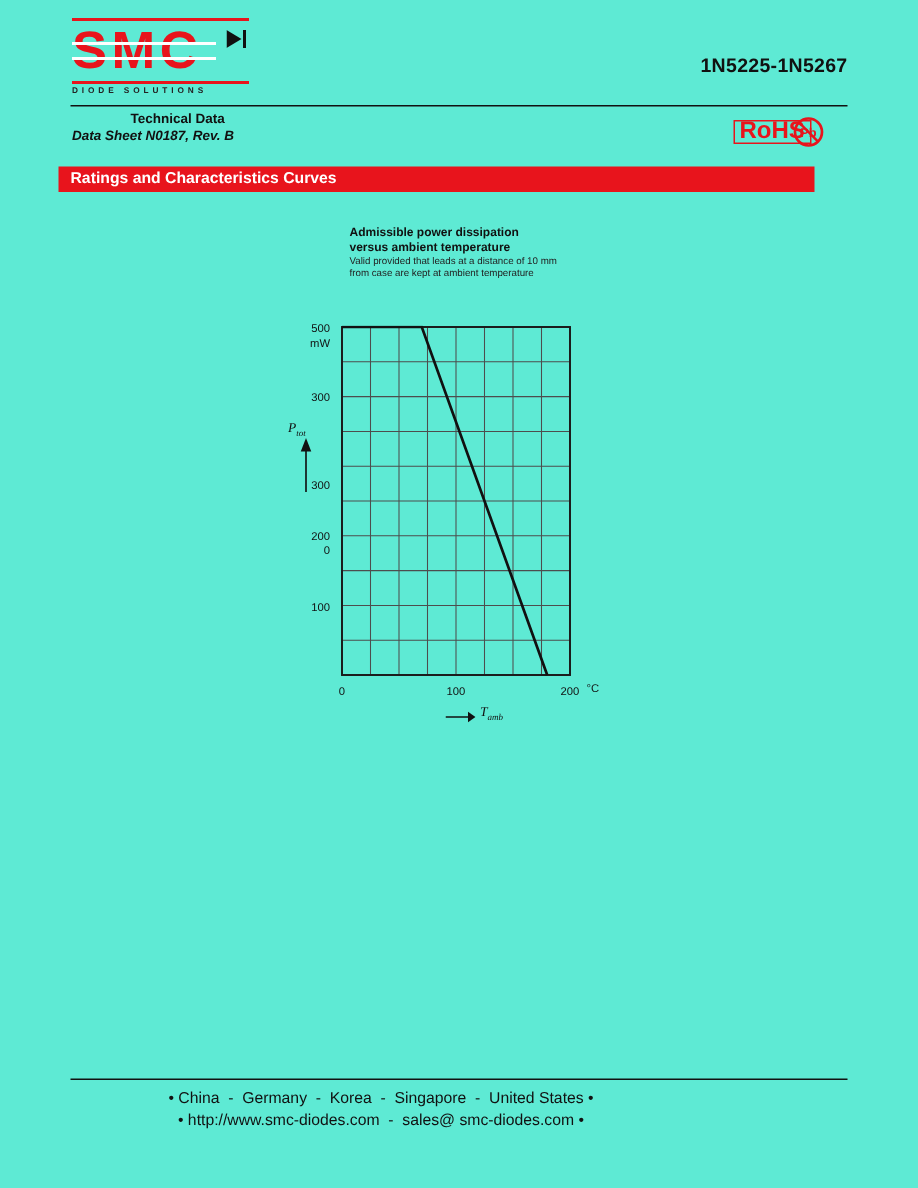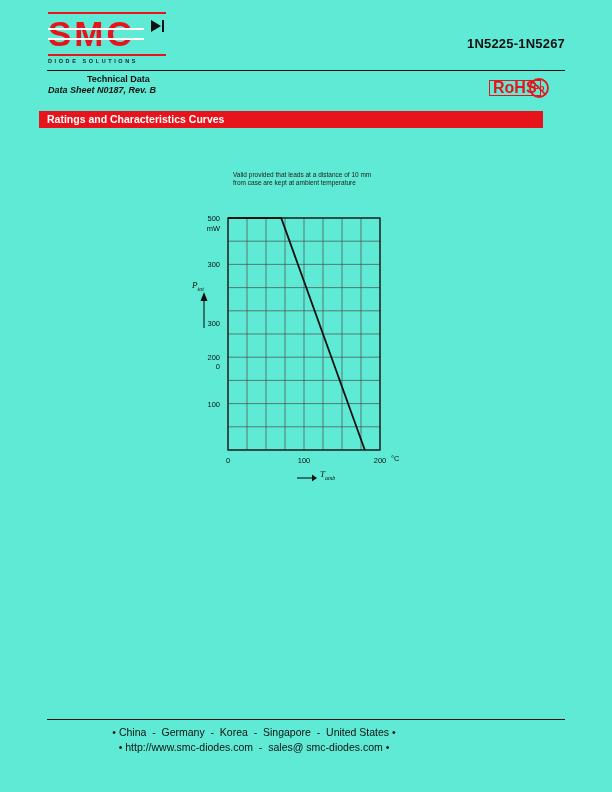--- a/index.html
+++ b/index.html
@@ -82,20 +82,24 @@
 
   <div class="rohs-badge">RoHS</div>
   <svg class="pb-icon" width="22" height="22" viewBox="0 0 22 22">
     <circle cx="11" cy="11" r="9" fill="none" stroke="#e8141c" stroke-width="1.8"></circle>
     <text x="11" y="14" text-anchor="middle" font-size="8.5" font-weight="bold" fill="#e8141c" font-family="Liberation Sans, sans-serif">Pb</text>
     <line x1="4.8" y1="4.8" x2="17.2" y2="17.2" stroke="#e8141c" stroke-width="1.6"></line>
   </svg>
 
   <div class="banner">Ratings and Characteristics Curves</div>
 
+  <div class="chart-title">
+    <div>Admissible power dissipation</div>
+    <div>versus ambient temperature</div>
+  </div>
   <div class="chart-subtitle">
     <div>Valid provided that leads at a distance of 10 mm</div>
     <div>from case are kept at ambient temperature</div>
   </div>
 
   <svg id="plot-svg" width="154" height="234" viewBox="-1 -1 154 234">
       <line x1="0" y1="0" x2="0" y2="232" stroke="#4d4d4d" stroke-width="0.7"></line>
       <line x1="19" y1="0" x2="19" y2="232" stroke="#4d4d4d" stroke-width="0.7"></line>
       <line x1="38" y1="0" x2="38" y2="232" stroke="#4d4d4d" stroke-width="0.7"></line>
       <line x1="57" y1="0" x2="57" y2="232" stroke="#4d4d4d" stroke-width="0.7"></line>

